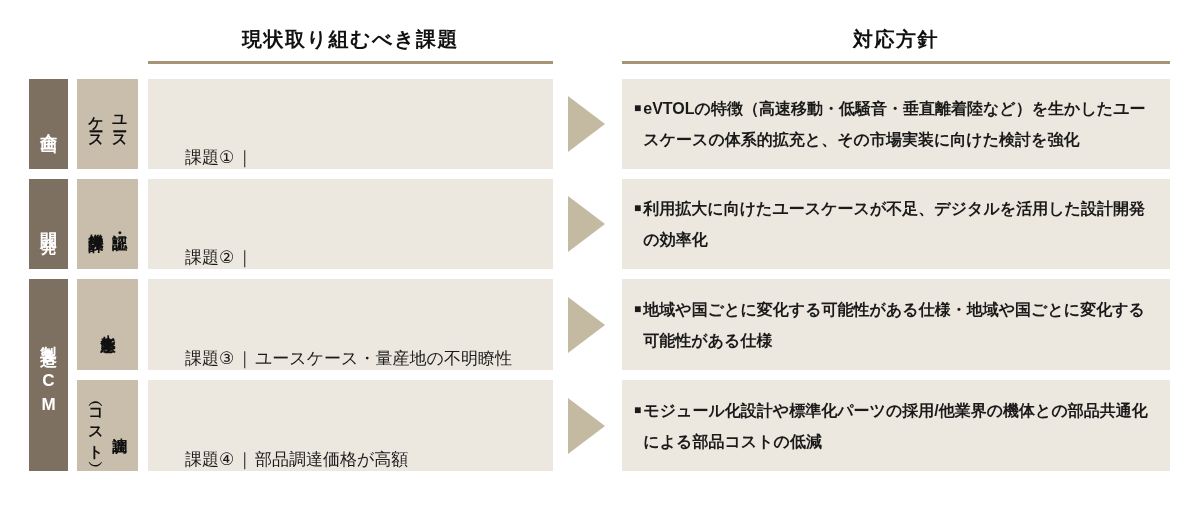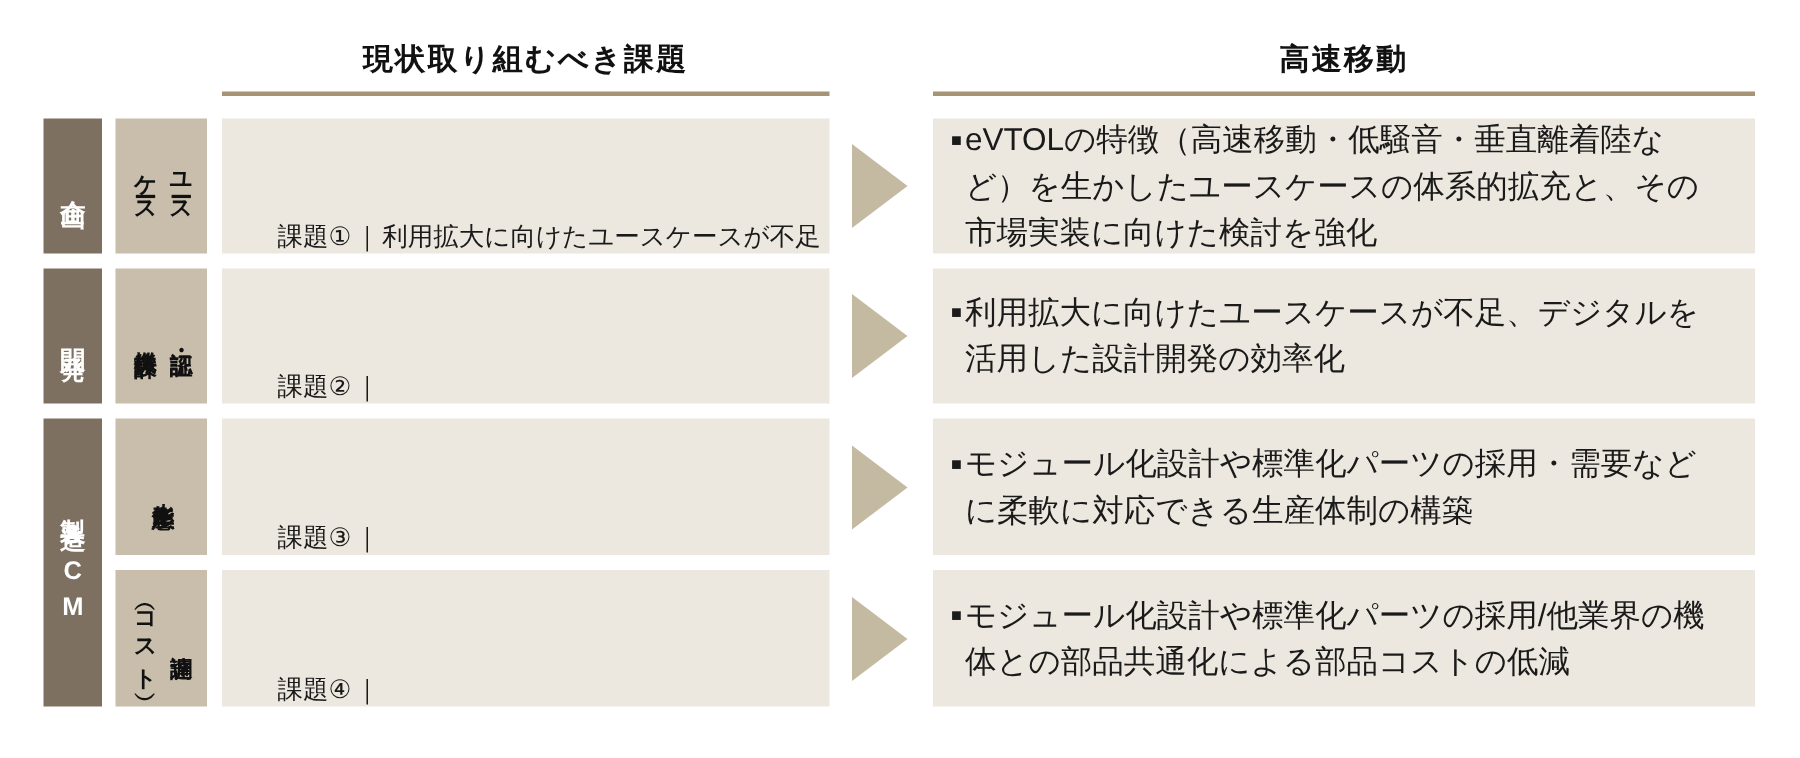--- a/index.html
+++ b/index.html
@@ -74,32 +74,32 @@
     border-left:37px solid var(--arrow,#c4baa2);
   }
   .response{
     grid-column:7;
     background:var(--box_bg,#ede8df);
     display:flex;align-items:center;
     padding:0 22px 0 12px;box-sizing:border-box;
   }
   .resp-inner{display:flex;align-items:flex-start;}
   .bullet{font-size:12px;line-height:31px;margin-right:2px;flex:0 0 auto;}
-  .resp-text{font-size:21px;line-height:31px;}
+  .resp-text{font-size:16px;line-height:31px;font-weight:bold;}
   .r1{grid-row:1;} .r2{grid-row:2;} .r3{grid-row:3;} .r4{grid-row:4;}
   .rspan{grid-row:3 / span 2;}
 </style>
 </head>
 <body>
 
 <div class="canvas">
 
   <div class="col-title left">現状取り組むべき課題</div>
   <div class="hrule left"></div>
-  <div class="col-title right">高速移動</div>
+  <div class="col-title right">対応方針</div>
   <div class="hrule right"></div>
 
   <div class="grid">
 
     <div class="cat r1">
       <span>企画</span>
     </div>
     <div class="cat r2">
       <span>開発</span>
     </div>
@@ -107,21 +107,20 @@
       <span>製造・SCM</span>
     </div>
 
     <div class="sub r1">
       <span>ユース</span>
       <span>ケース</span>
     </div>
     <div class="challenge r1">
       <span>課題①</span>
       <span class="sep">｜</span>
-      <span>利用拡大に向けたユースケースが不足</span>
     </div>
     <div class="arrowcell r1">
       <div class="tri"></div>
     </div>
     <div class="response r1">
       <div class="resp-inner">
         <span class="bullet">■</span>
         <span class="resp-text">eVTOLの特徴（高速移動・低騒音・垂直離着陸など）を生かしたユースケースの体系的拡充と、その市場実装に向けた検討を強化</span>
       </div>
     </div>
@@ -144,38 +143,40 @@
       </div>
     </div>
 
     <div class="sub r3">
       <span>生産形態</span>
 
     </div>
     <div class="challenge r3">
       <span>課題③</span>
       <span class="sep">｜</span>
+      <span>ユースケース・量産地の不明瞭性</span>
     </div>
     <div class="arrowcell r3">
       <div class="tri"></div>
     </div>
     <div class="response r3">
       <div class="resp-inner">
         <span class="bullet">■</span>
-        <span class="resp-text">モジュール化設計や標準化パーツの採用・需要などに柔軟に対応できる生産体制の構築</span>
+        <span class="resp-text">地域や国ごとに変化する可能性がある仕様・地域や国ごとに変化する可能性がある仕様</span>
       </div>
     </div>
 
     <div class="sub r4">
       <span>調達</span>
       <span>（コスト）</span>
     </div>
     <div class="challenge r4">
       <span>課題④</span>
       <span class="sep">｜</span>
+      <span>部品調達価格が高額</span>
     </div>
     <div class="arrowcell r4">
       <div class="tri"></div>
     </div>
     <div class="response r4">
       <div class="resp-inner">
         <span class="bullet">■</span>
         <span class="resp-text">モジュール化設計や標準化パーツの採用/他業界の機体との部品共通化による部品コストの低減</span>
       </div>
     </div>

